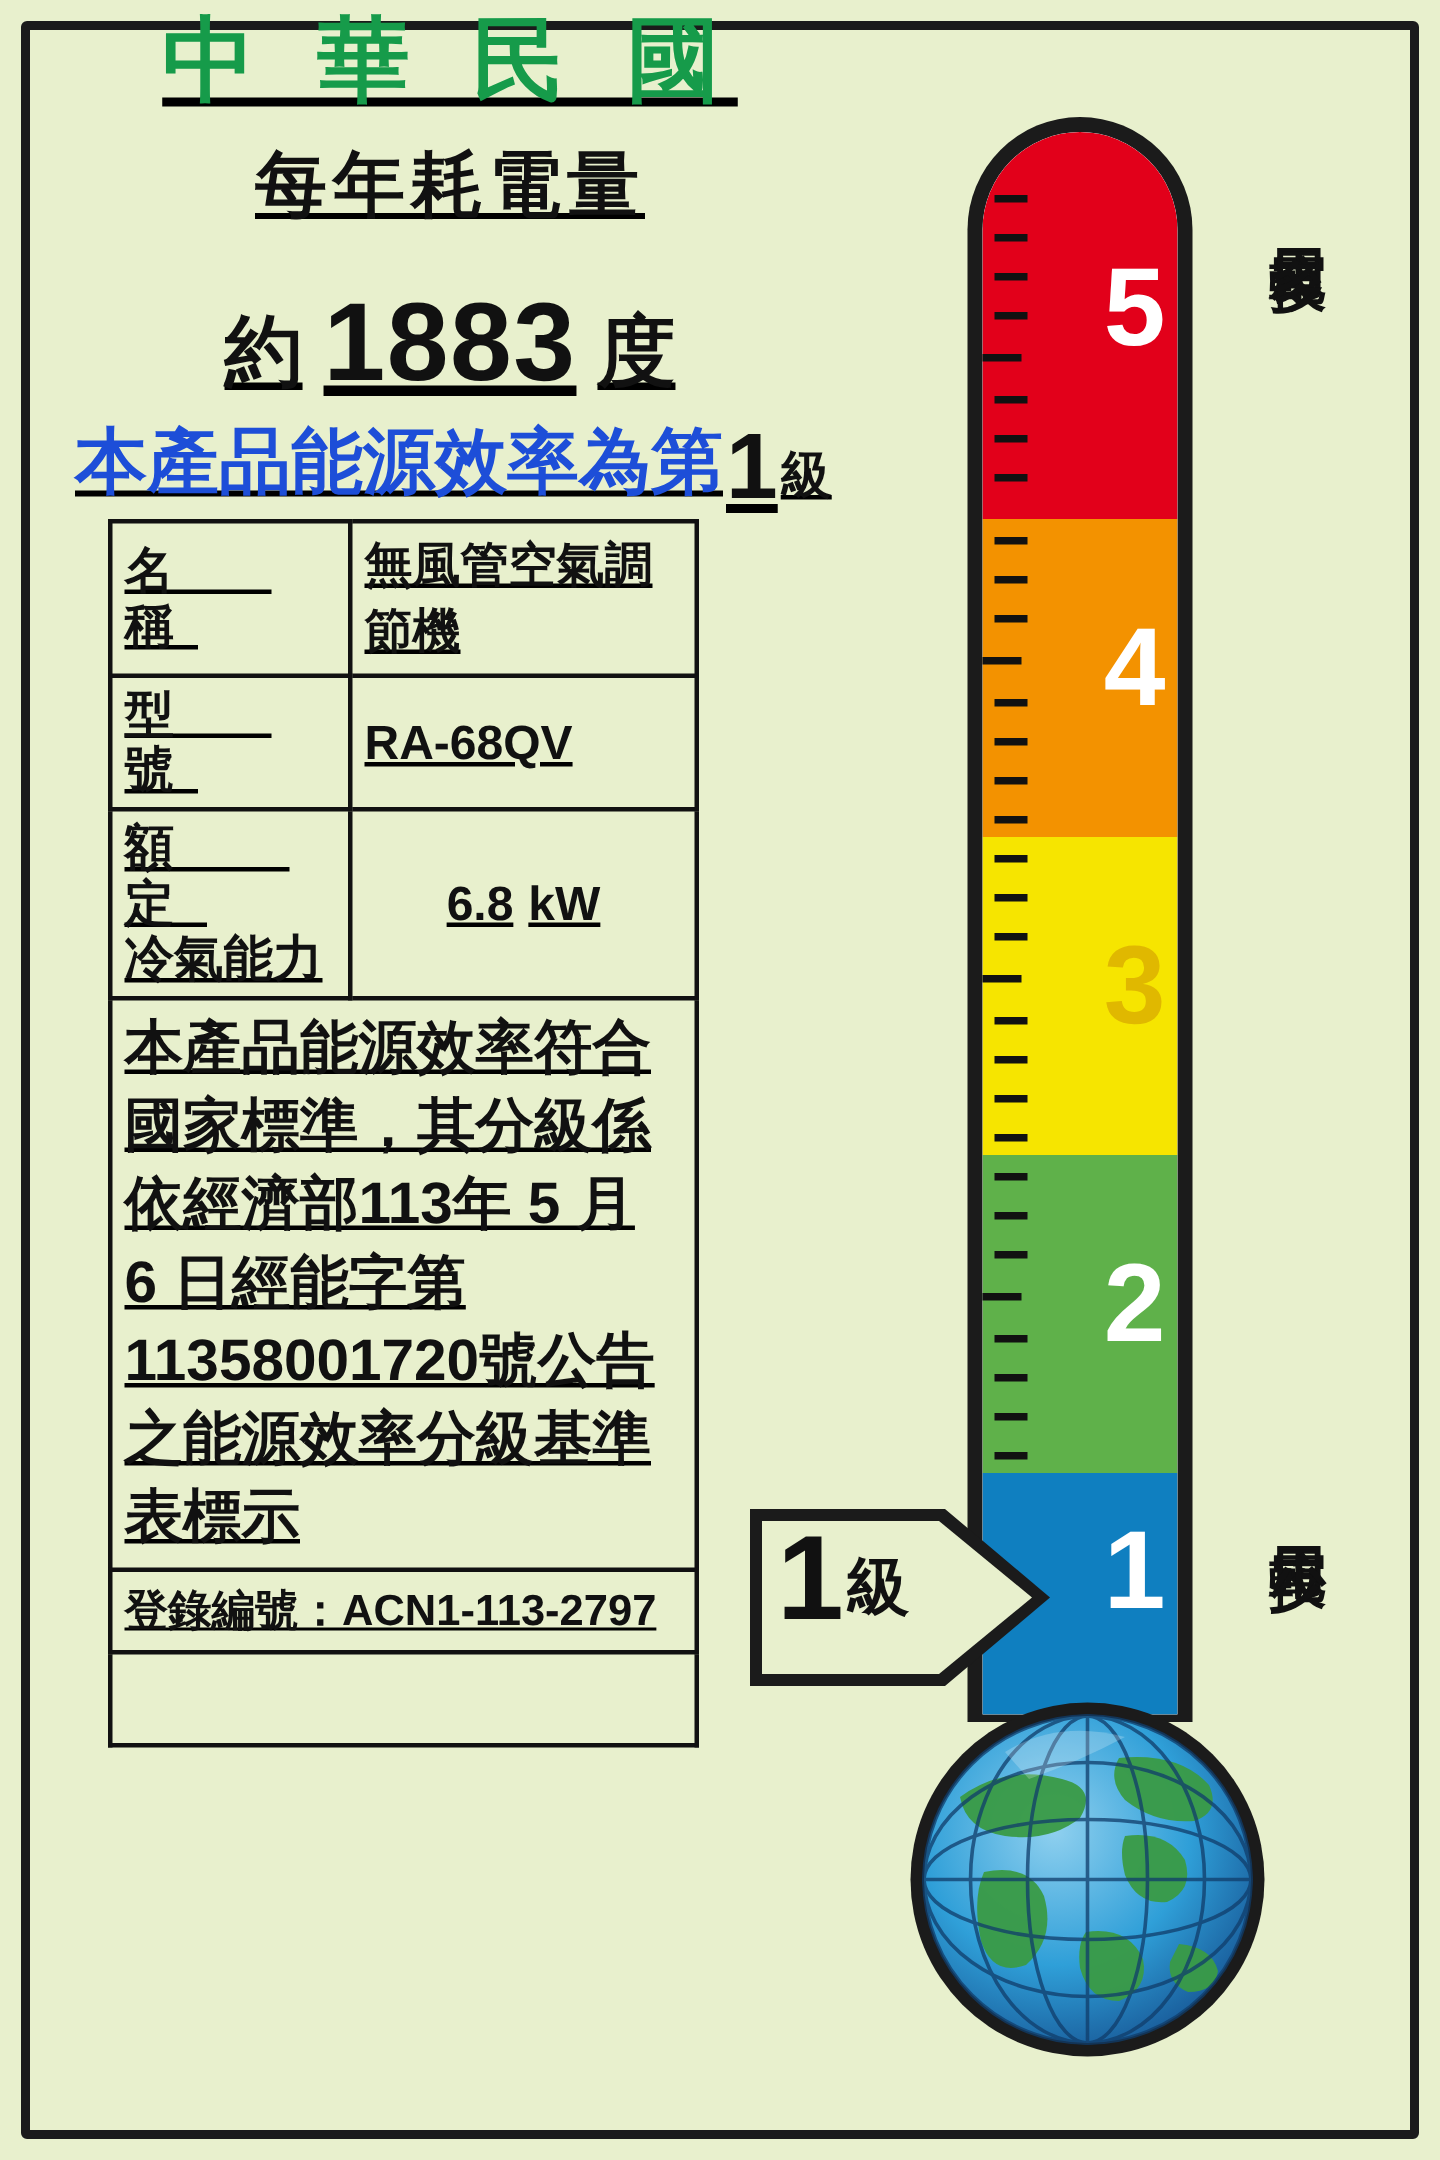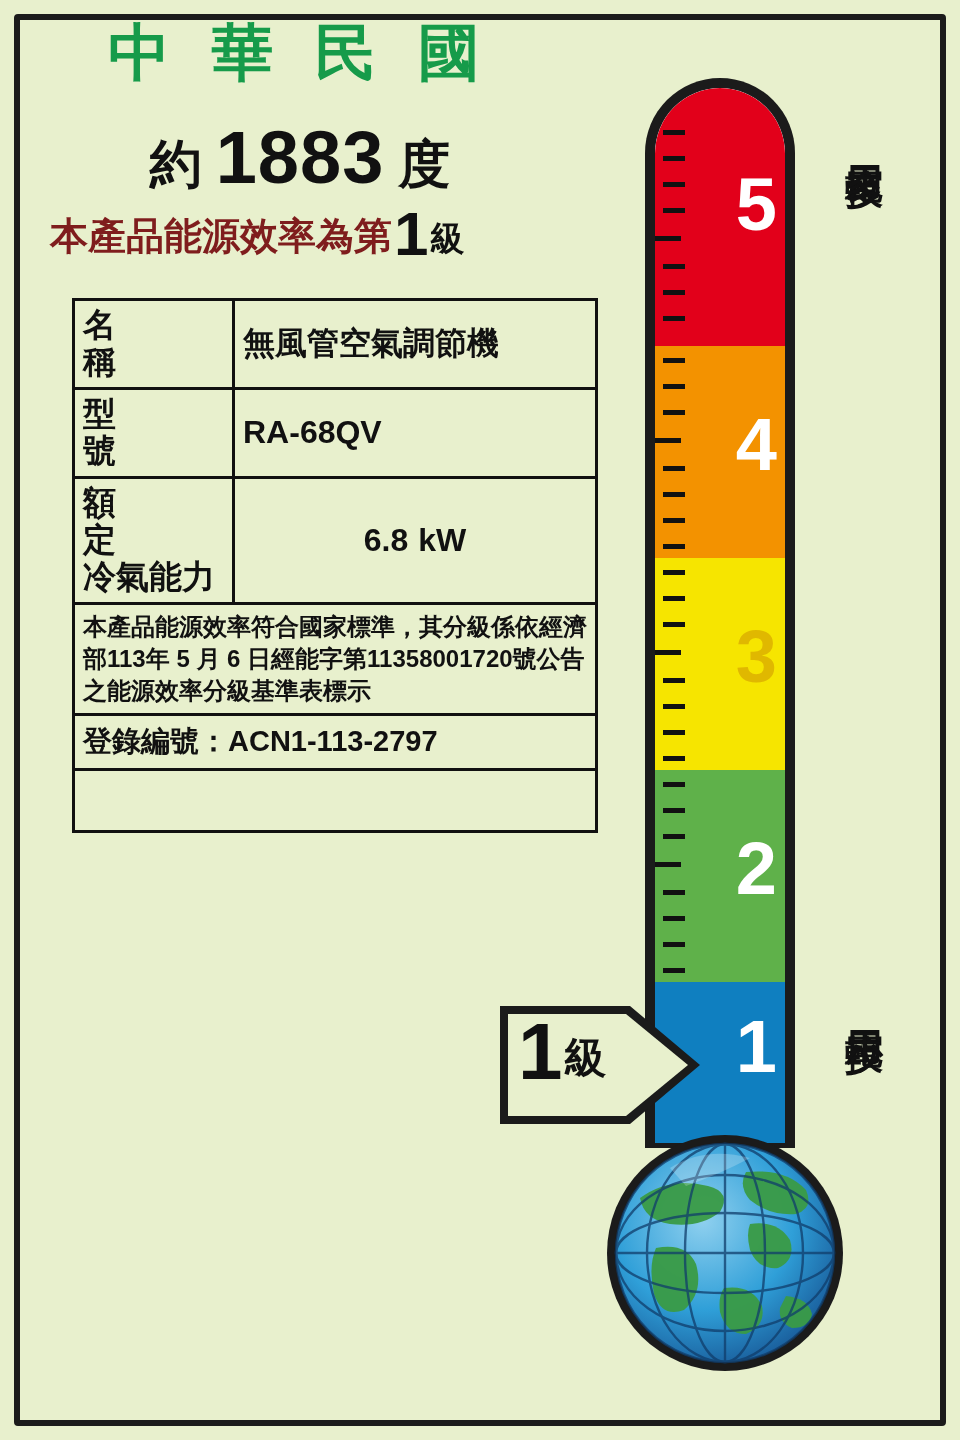--- a/index.html
+++ b/index.html
@@ -16,22 +16,23 @@
     position:absolute;
     left:14px; top:14px;
     width:932px; height:1412px;
     border:6px solid #1b1b1b;
     border-radius:4px;
     background:#e8f0cd;
   }
   
   #left-col {
     position:absolute;
-    left:40px; top:20px;
+    left:40px; top:8px;
     width:520px;
+    text-decoration:underline;
   }
   .hdr-line {
     color:#169b4a;
     font-weight:bold;
     letter-spacing:12px;
     text-align:center;
     line-height:1.05;
   }
   #hdr1 { font-size:62px; }
   #hdr2 { font-size:62px; letter-spacing:4px; margin-top:4px;}
@@ -45,29 +46,29 @@
     margin-top:30px; gap:14px;
   }
   #annual-approx { font-size:52px; font-weight:bold; color:#111; }
   #annual-value { font-size:74px; font-weight:bold; color:#111; letter-spacing:1px;}
   #annual-unit { font-size:52px; font-weight:bold; color:#111; }
 
   #grade-sentence {
     display:flex; align-items:flex-end; justify-content:flex-start;
     margin-top:6px; padding-left:10px;
   }
-  #grade-sentence .s1 { font-size:38px; font-weight:bold; color:#7f1d1d; }
+  #grade-sentence .s1 { font-size:48px; font-weight:bold; color:#1d4ed8; }
   #grade-sentence .big { font-size:62px; font-weight:bold; color:#111; line-height:0.9; margin:0 2px;}
   #grade-sentence .s2 { font-size:34px; font-weight:bold; color:#111; }
 
   
   #spec-table {
-    margin-top:36px;
+    margin-top:6px;
     margin-left:32px;
-    width:526px;
+    width:394px;
     border:3px solid #111;
     border-collapse:collapse;
     background:#e8f0cd;
   }
   #spec-table td {
     border:3px solid #111;
     padding:6px 8px;
     vertical-align:middle;
     color:#111;
   }
@@ -75,21 +76,21 @@
     width:160px;
     font-size:33px;
     font-weight:bold;
     line-height:1.12;
   }
   td.lbl.spaced { letter-spacing:16px; }
   td.val { font-size:31px; font-weight:bold; }
   td.val.big { font-size:32px; }
   .val-pair { display:flex; align-items:center; gap:10px;justify-content:center; }
   #note-cell {
-    font-size:24px; line-height:1.34; font-weight:bold; letter-spacing:0px;
+    font-size:39px; line-height:1.34; font-weight:bold; letter-spacing:0px;
     padding:10px 10px 10px 10px;
   }
   #reg-cell { font-size:29px; font-weight:bold; padding:14px 10px; }
   #reg-cell .reg-val { font-size:29px;text-align:center; }
   #blank-cell { height:62px; }
 
   
   #footer {
     display:flex; align-items:center; gap:20px;
     margin-top:18px; margin-left:130px;
@@ -176,20 +177,21 @@
   #caption-less { left:845px; top:1000px; }
 </style>
 </head>
 <body>
 
 <div id="label-frame"></div>
 
 <div id="left-col">
 
   <div id="hdr1" class="hdr-line">中 華 民 國</div>
+  <div id="hdr3">每年耗電量</div>
 
   <div id="annual-row">
     <span id="annual-approx">約</span>
     <span id="annual-value">1883</span>
     <span id="annual-unit">度</span>
   </div>
 
   <div id="grade-sentence">
     <span class="s1">本產品能源效率為第</span>
     <span class="big">1</span>

